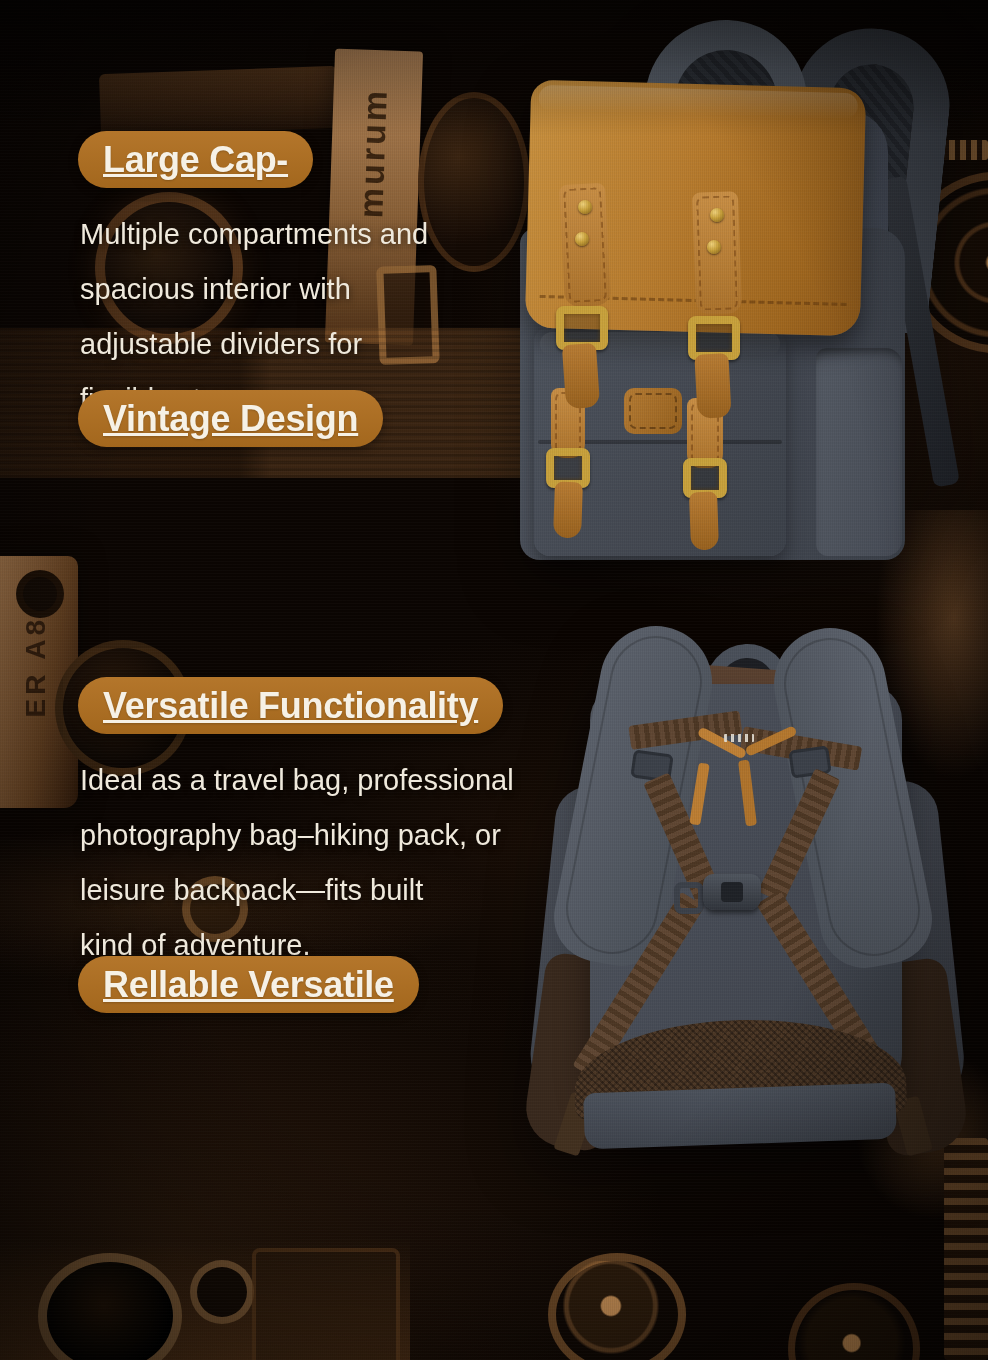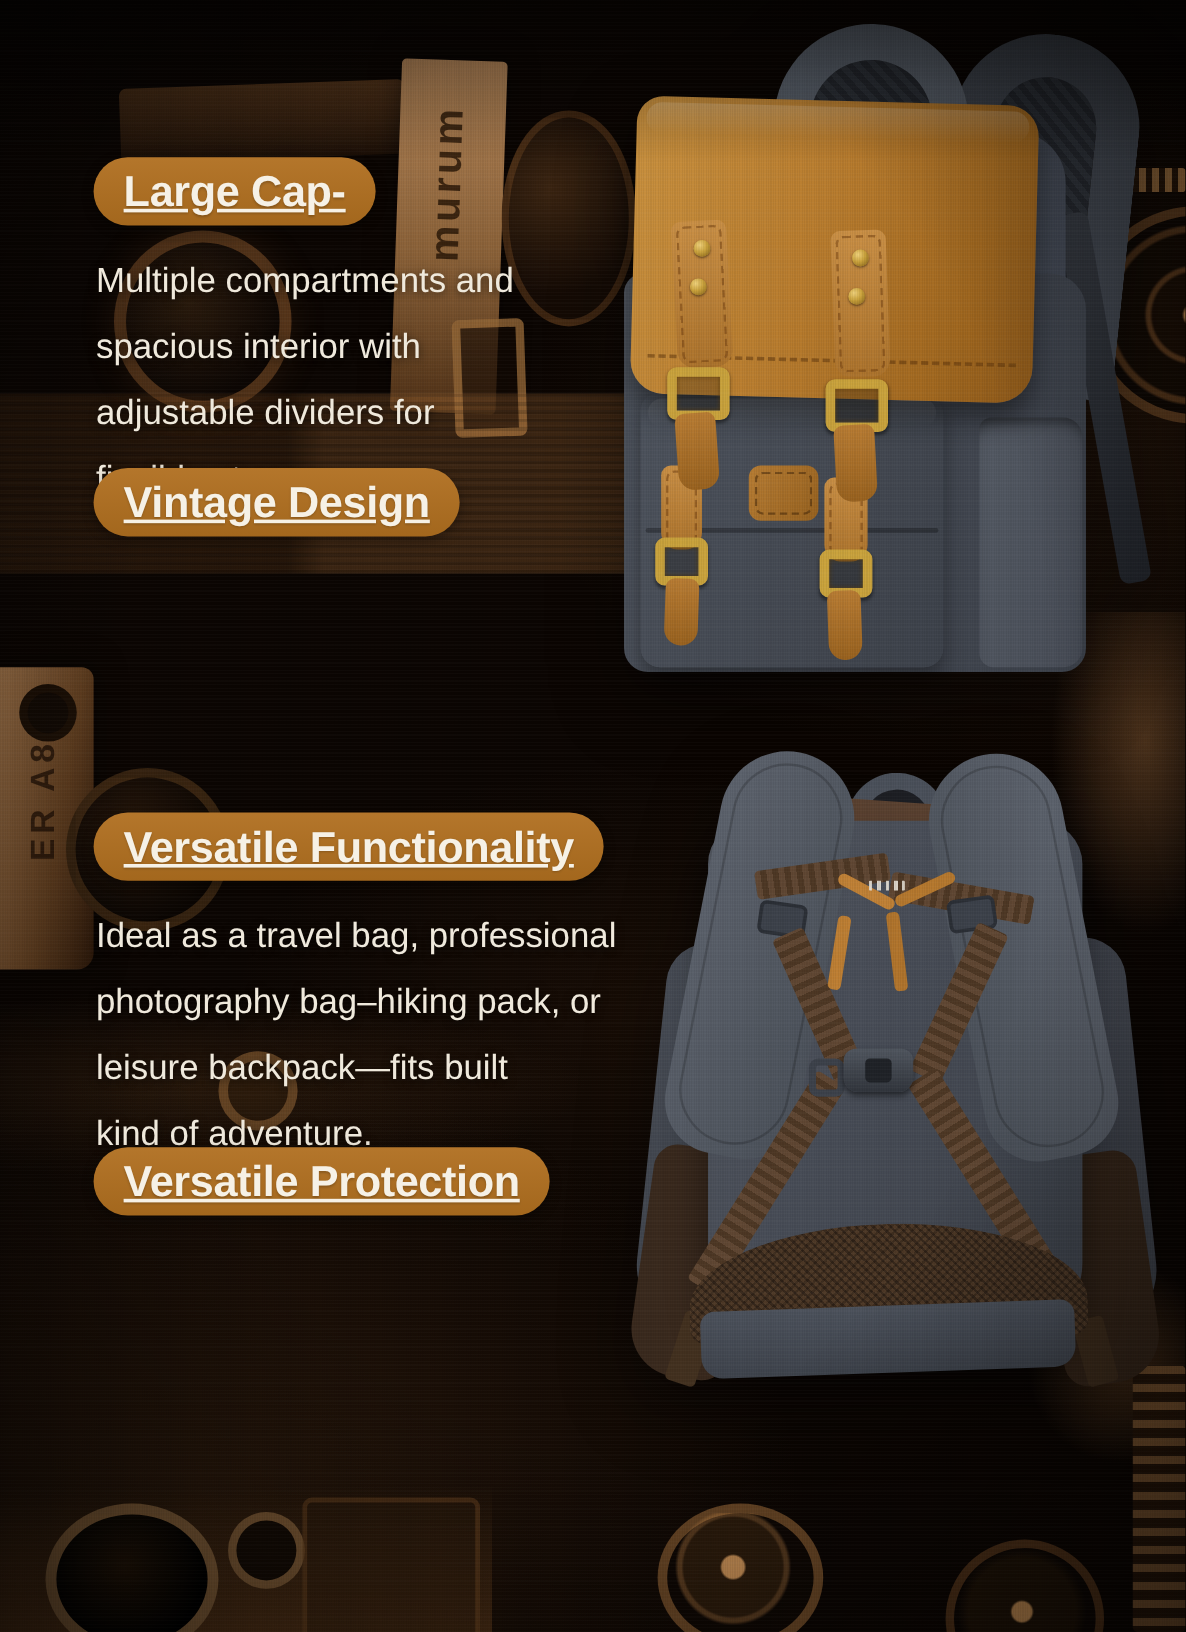--- a/index.html
+++ b/index.html
@@ -321,17 +321,17 @@
       <span>Versatile Functionality</span>
     </div>
     <p class="feature-body">Ideal as a travel bag, professional
 photography bag–hiking pack, or
 leisure backpack—fits built
 kind of adventure.</p>
   </section>
 
   <section class="feature f4">
     <div class="pill">
-      <span>Versatile Protection</span>
+      <span>Rellable Versatile</span>
     </div>
   </section>
 
 </div>
 
 </body></html>

